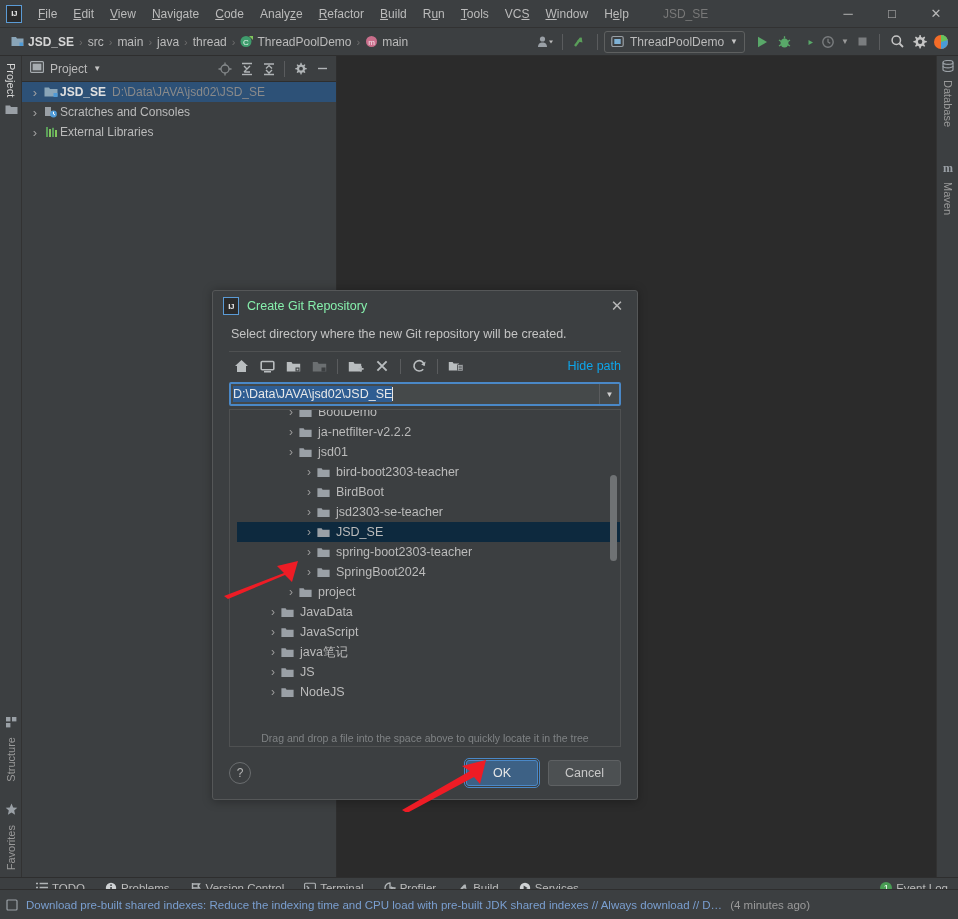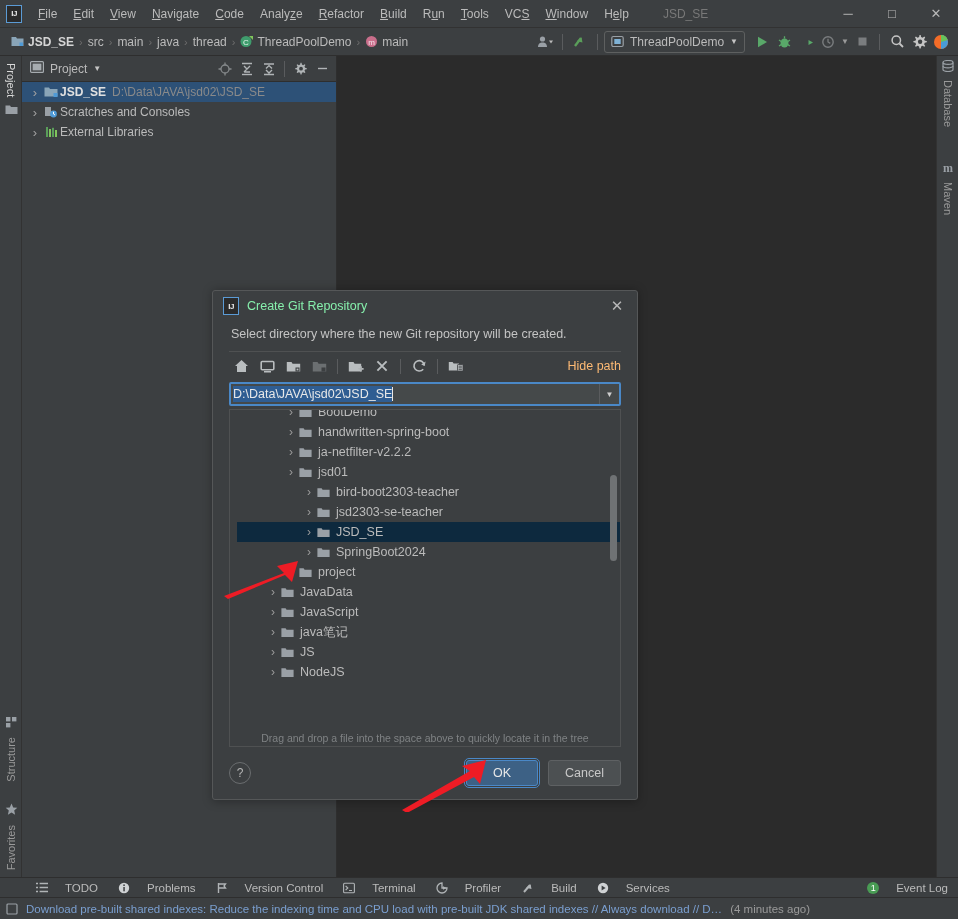--- a/index.html
+++ b/index.html
@@ -122,31 +122,31 @@
     background: #3c3f41; border-left: 1px solid #323232;
   }
 
   
   .toolwin-bar {
     position: absolute; left: 0; bottom: 22px; width: 958px; height: 20px;
     background: #3c3f41; display: flex; align-items: center;
     border-top: 1px solid #2e2e2e; padding-left: 26px;
   }
   .twb {
-    display: flex; align-items: center; gap: 17px;
+    display: flex; align-items: center; gap: 4px;
     padding: 0 10px; height: 20px; font-size: 11.5px; color: #bbbbbb;
   }
   .twb.right { margin-left: auto; }
   .badge-green {
     width: 12px; height: 12px; border-radius: 50%; background: #499c54;
     color: #fff; font-size: 9px; display: flex;
     align-items: center; justify-content: center;
   }
   .statusbar {
-    position: absolute; left: 0; bottom: 0; width: 958px; height: 22px;
+    position: absolute; left: 0; bottom: 0; width: 958px; height: 30px;
     background: #3c3f41; display: flex; align-items: center;
     border-top: 1px solid #2e2e2e; padding-left: 6px; gap: 8px;
   }
   .status-text { font-size: 11.5px; color: #7a9fd0; }
   .status-tail { color: #9a9a9a; }
 
   
   .dlg-shadow {
     position: absolute; left: 212px; top: 290px; width: 426px; height: 512px;
     background: rgba(0,0,0,0.28); border-radius: 4px; filter: blur(5px);
@@ -170,21 +170,21 @@
   .fc-toolbar {
     display: flex; align-items: center; height: 28px; padding: 0 16px; gap: 2px;
   }
   .fc-ico {
     width: 24px; height: 22px; display: flex; align-items: center;
     justify-content: center; border-radius: 3px;
   }
   .fc-ico.disabled { opacity: 0.38; }
   .fc-divider { width: 1px; height: 15px; background: #5a5c5e; margin: 0 4px; }
   .hidepath {
-    margin-left: auto; font-size: 12.5px; color: #fdba74; cursor: pointer;
+    margin-left: auto; font-size: 12.5px; color: #0ea5e9; cursor: pointer;
   }
 
   .pathrow {
     margin: 2px 16px 0 16px; height: 24px; display: flex;
     border: 2px solid #4a88c7; background: #45494a; border-radius: 2px;
   }
   .pathinput {
     flex: 1; display: flex; align-items: center; padding-left: 2px;
     font-size: 12.5px; overflow: hidden; white-space: nowrap;
   }
@@ -694,71 +694,81 @@
             <span>BootDemo</span>
           </div>
           <div class="fc-row">
             <span style="display:inline-block;width:46px;"></span>
             <span class="fc-arrow r"></span>
             <span class="folder-ico">
               <svg width="13" height="11" viewBox="0 0 13 11">
                 <path d="M0.4 1.2 L4.6 1.2 L5.6 2.8 L12.6 2.8 L12.6 10 L0.4 10 Z" fill="#9aa0a6"></path>
               </svg>
             </span>
-            <span>handwritten-spring-boot</span>
+            <span>ja-netfilter-v2.2.2</span>
           </div>
           <div class="fc-row">
             <span style="display:inline-block;width:46px;"></span>
             <span class="fc-arrow r"></span>
             <span class="folder-ico">
               <svg width="13" height="11" viewBox="0 0 13 11">
                 <path d="M0.4 1.2 L4.6 1.2 L5.6 2.8 L12.6 2.8 L12.6 10 L0.4 10 Z" fill="#9aa0a6"></path>
               </svg>
             </span>
-            <span>ja-netfilter-v2.2.2</span>
-          </div>
-          <div class="fc-row">
-            <span style="display:inline-block;width:46px;"></span>
-            <span class="fc-arrow r"></span>
-            <span class="folder-ico">
-              <svg width="13" height="11" viewBox="0 0 13 11">
-                <path d="M0.4 1.2 L4.6 1.2 L5.6 2.8 L12.6 2.8 L12.6 10 L0.4 10 Z" fill="#9aa0a6"></path>
-              </svg>
-            </span>
             <span>jsd01</span>
           </div>
           <div class="fc-row">
             <span style="display:inline-block;width:64px;"></span>
             <span class="fc-arrow r"></span>
             <span class="folder-ico">
               <svg width="13" height="11" viewBox="0 0 13 11">
                 <path d="M0.4 1.2 L4.6 1.2 L5.6 2.8 L12.6 2.8 L12.6 10 L0.4 10 Z" fill="#9aa0a6"></path>
               </svg>
             </span>
             <span>bird-boot2303-teacher</span>
+          </div>
+          <div class="fc-row">
+            <span style="display:inline-block;width:64px;"></span>
+            <span class="fc-arrow r"></span>
+            <span class="folder-ico">
+              <svg width="13" height="11" viewBox="0 0 13 11">
+                <path d="M0.4 1.2 L4.6 1.2 L5.6 2.8 L12.6 2.8 L12.6 10 L0.4 10 Z" fill="#9aa0a6"></path>
+              </svg>
+            </span>
+            <span>BirdBoot</span>
           </div>
           <div class="fc-row">
             <span style="display:inline-block;width:64px;"></span>
             <span class="fc-arrow r"></span>
             <span class="folder-ico">
               <svg width="13" height="11" viewBox="0 0 13 11">
                 <path d="M0.4 1.2 L4.6 1.2 L5.6 2.8 L12.6 2.8 L12.6 10 L0.4 10 Z" fill="#9aa0a6"></path>
               </svg>
             </span>
             <span>jsd2303-se-teacher</span>
           </div>
           <div class="fc-row sel">
             <span style="display:inline-block;width:64px;"></span>
             <span class="fc-arrow r"></span>
             <span class="folder-ico">
               <svg width="13" height="11" viewBox="0 0 13 11">
                 <path d="M0.4 1.2 L4.6 1.2 L5.6 2.8 L12.6 2.8 L12.6 10 L0.4 10 Z" fill="#9aa0a6"></path>
               </svg>
             </span>
             <span>JSD_SE</span>
+          </div>
+          <div class="fc-row">
+            <span style="display:inline-block;width:64px;"></span>
+            <span class="fc-arrow r"></span>
+            <span class="folder-ico">
+              <svg width="13" height="11" viewBox="0 0 13 11">
+                <path d="M0.4 1.2 L4.6 1.2 L5.6 2.8 L12.6 2.8 L12.6 10 L0.4 10 Z" fill="#9aa0a6"></path>
+              </svg>
+            </span>
+            <span>spring-boot2303-teacher</span>
           </div>
           <div class="fc-row">
             <span style="display:inline-block;width:64px;"></span>
             <span class="fc-arrow r"></span>
             <span class="folder-ico">
               <svg width="13" height="11" viewBox="0 0 13 11">
                 <path d="M0.4 1.2 L4.6 1.2 L5.6 2.8 L12.6 2.8 L12.6 10 L0.4 10 Z" fill="#9aa0a6"></path>
               </svg>
             </span>
             <span>SpringBoot2024</span>

